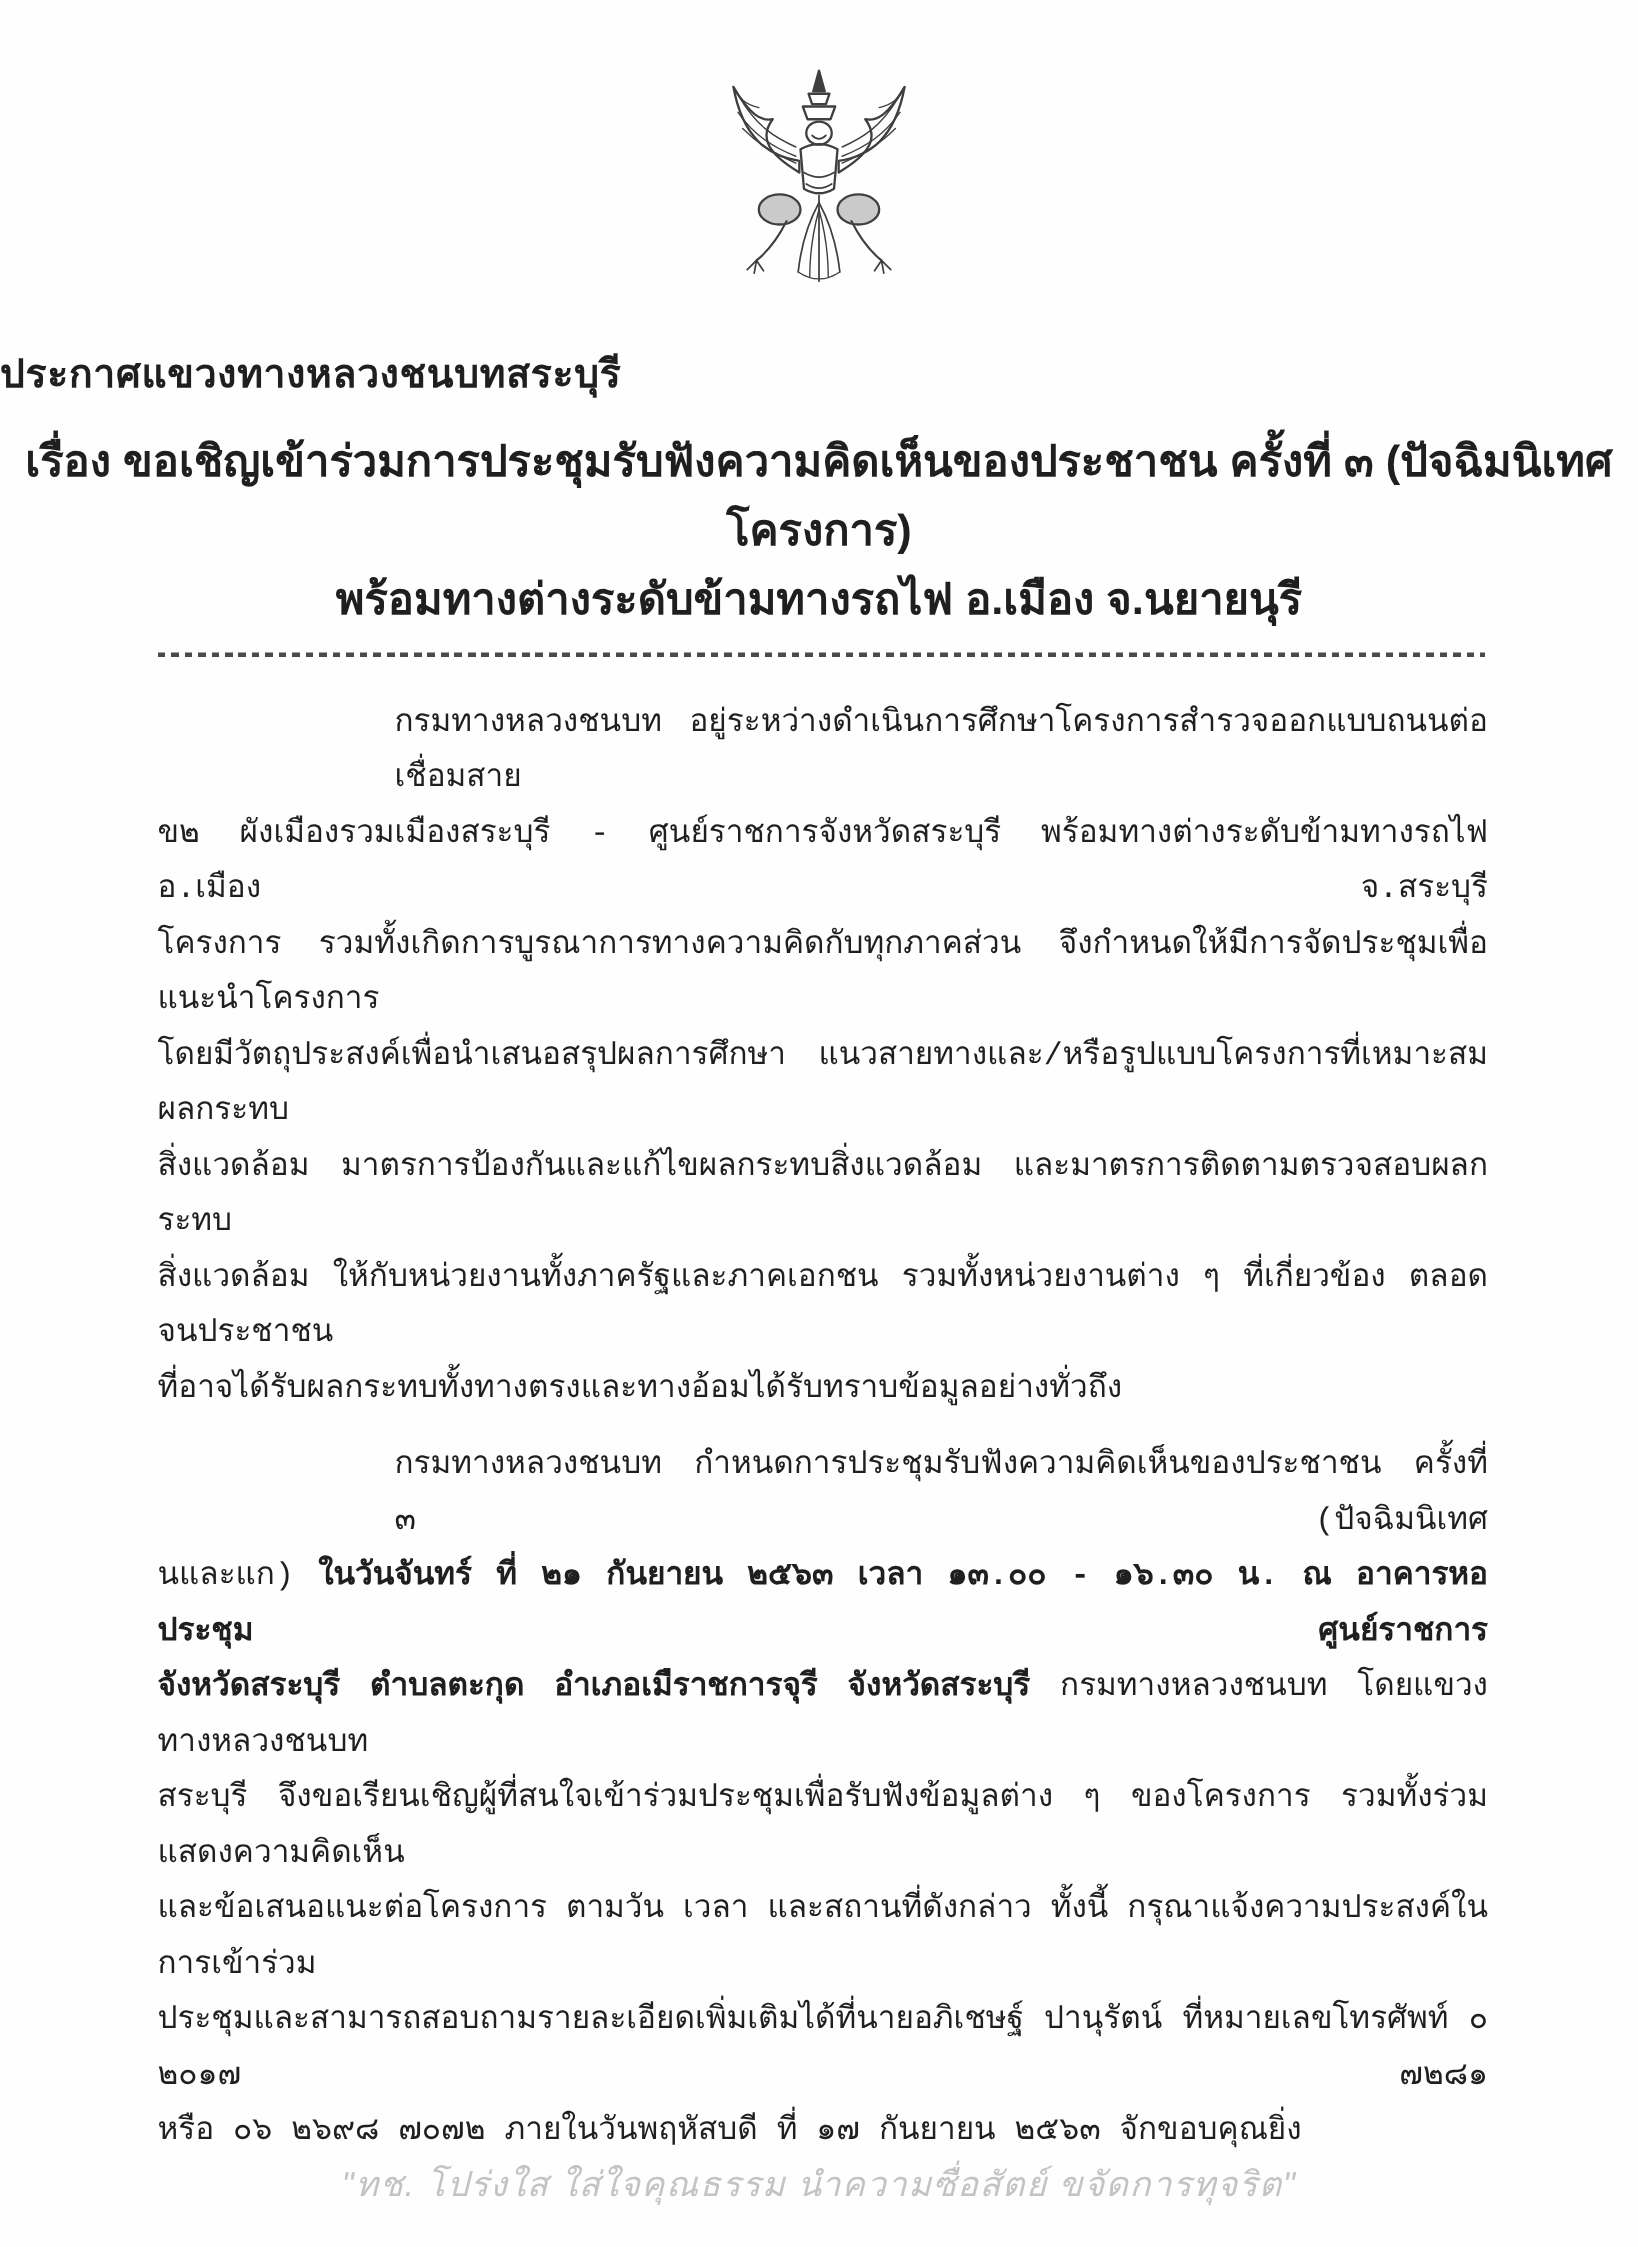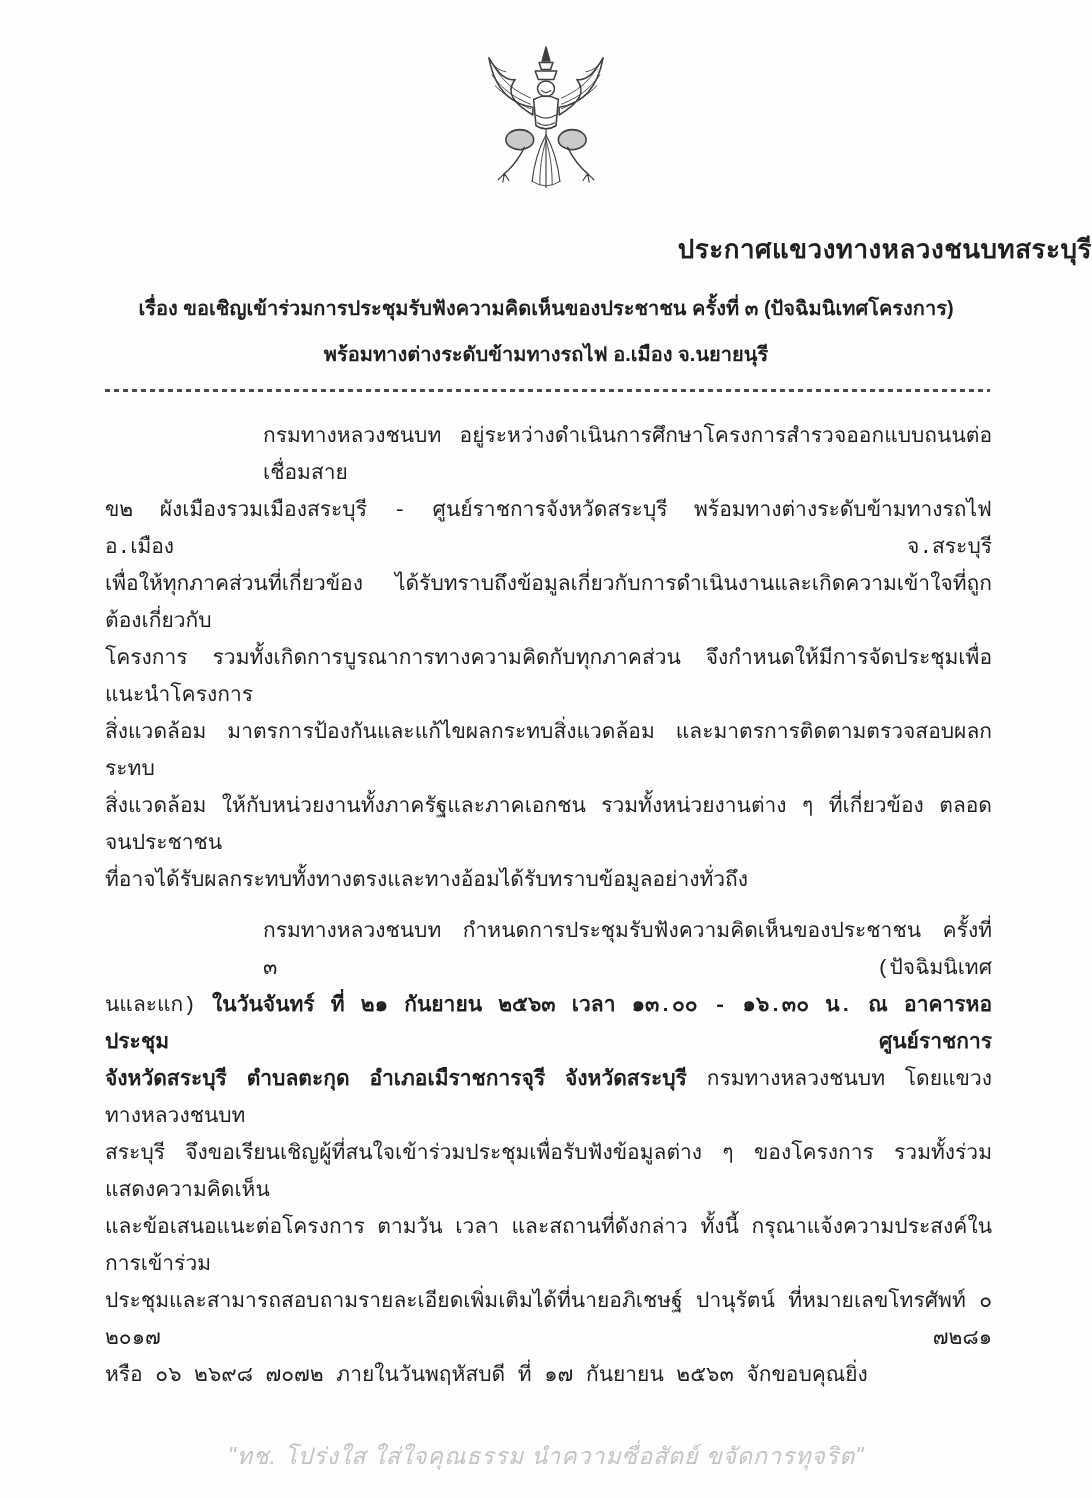--- a/index.html
+++ b/index.html
@@ -19,30 +19,30 @@
   }
   .emblem {
     margin: 44px auto 0 auto;
     width: 170px;
     height: 162px;
     display: flex;
     justify-content: center;
   }
   .doc-title {
     margin: 22px 0 0 0;
-    text-align: right;
+    text-align: left;
     font-size: 26px;
     font-weight: bold;
     letter-spacing: 0.5px;
   }
   .subject {
     margin-top: 16px;
     text-align: center;
     font-weight: bold;
-    font-size: 20px;
+    font-size: 29px;
   }
   .subject-line { line-height: 46px; }
   .separator {
     margin: 12px 102px 0 105px;
     height: 3px;
     background: repeating-linear-gradient(90deg, #4a4a4a 0 5px, transparent 5px 9px);
   }
   .body {
     margin: 26px 100px 0 105px;
     font-size: 21px;
@@ -124,22 +124,22 @@
     <div class="subject-line">เรื่อง  ขอเชิญเข้าร่วมการประชุมรับฟังความคิดเห็นของประชาชน ครั้งที่ ๓ (ปัจฉิมนิเทศโครงการ)</div>
     <div class="subject-line">พร้อมทางต่างระดับข้ามทางรถไฟ อ.เมือง จ.นยายนุรี</div>
   </div>
 
   <div class="separator"></div>
 
   <div class="body" id="paragraphs">
       <div class="para">
         <div class="line indent"><span>กรมทางหลวงชนบท อยู่ระหว่างดำเนินการศึกษาโครงการสำรวจออกแบบถนนต่อเชื่อมสาย</span></div>
         <div class="line"><span>ข๒ ผังเมืองรวมเมืองสระบุรี - ศูนย์ราชการจังหวัดสระบุรี พร้อมทางต่างระดับข้ามทางรถไฟ อ.เมือง จ.สระบุรี</span></div>
-        <div class="line"><span>เพื่อให้ทุกภาคส่วนที่เกี่ยวข้อง ได้รับทราบถึงข้อมูลเกี่ยวกับการดำเนินงานและเกิดความเข้าใจที่ถูกต้องเกี่ยวกับ</span></div>
         <div class="line"><span>โครงการ รวมทั้งเกิดการบูรณาการทางความคิดกับทุกภาคส่วน จึงกำหนดให้มีการจัดประชุมเพื่อแนะนำโครงการ</span></div>
+        <div class="line"><span>โดยมีวัตถุประสงค์เพื่อนำเสนอสรุปผลการศึกษา แนวสายทางและ/หรือรูปแบบโครงการที่เหมาะสม ผลกระทบ</span></div>
         <div class="line"><span>สิ่งแวดล้อม มาตรการป้องกันและแก้ไขผลกระทบสิ่งแวดล้อม และมาตรการติดตามตรวจสอบผลกระทบ</span></div>
         <div class="line"><span>สิ่งแวดล้อม ให้กับหน่วยงานทั้งภาครัฐและภาคเอกชน รวมทั้งหน่วยงานต่าง ๆ ที่เกี่ยวข้อง ตลอดจนประชาชน</span></div>
         <div class="line last"><span>ที่อาจได้รับผลกระทบทั้งทางตรงและทางอ้อมได้รับทราบข้อมูลอย่างทั่วถึง</span></div>
       </div>
       <div class="para">
         <div class="line indent"><span>กรมทางหลวงชนบท กำหนดการประชุมรับฟังความคิดเห็นของประชาชน ครั้งที่ ๓ (ปัจฉิมนิเทศ</span></div>
         <div class="line"><span>นและแก) </span><span class="bold">ในวันจันทร์ ที่ ๒๑ กันยายน ๒๕๖๓ เวลา ๑๓.๐๐ - ๑๖.๓๐ น. ณ อาคารหอประชุม ศูนย์ราชการ</span></div>
         <div class="line"><span class="bold">จังหวัดสระบุรี ตำบลตะกุด อำเภอเมืราชการจุรี จังหวัดสระบุรี </span><span>กรมทางหลวงชนบท โดยแขวงทางหลวงชนบท</span></div>
         <div class="line"><span>สระบุรี จึงขอเรียนเชิญผู้ที่สนใจเข้าร่วมประชุมเพื่อรับฟังข้อมูลต่าง ๆ ของโครงการ รวมทั้งร่วมแสดงความคิดเห็น</span></div>
         <div class="line"><span>และข้อเสนอแนะต่อโครงการ ตามวัน เวลา และสถานที่ดังกล่าว ทั้งนี้ กรุณาแจ้งความประสงค์ในการเข้าร่วม</span></div>

